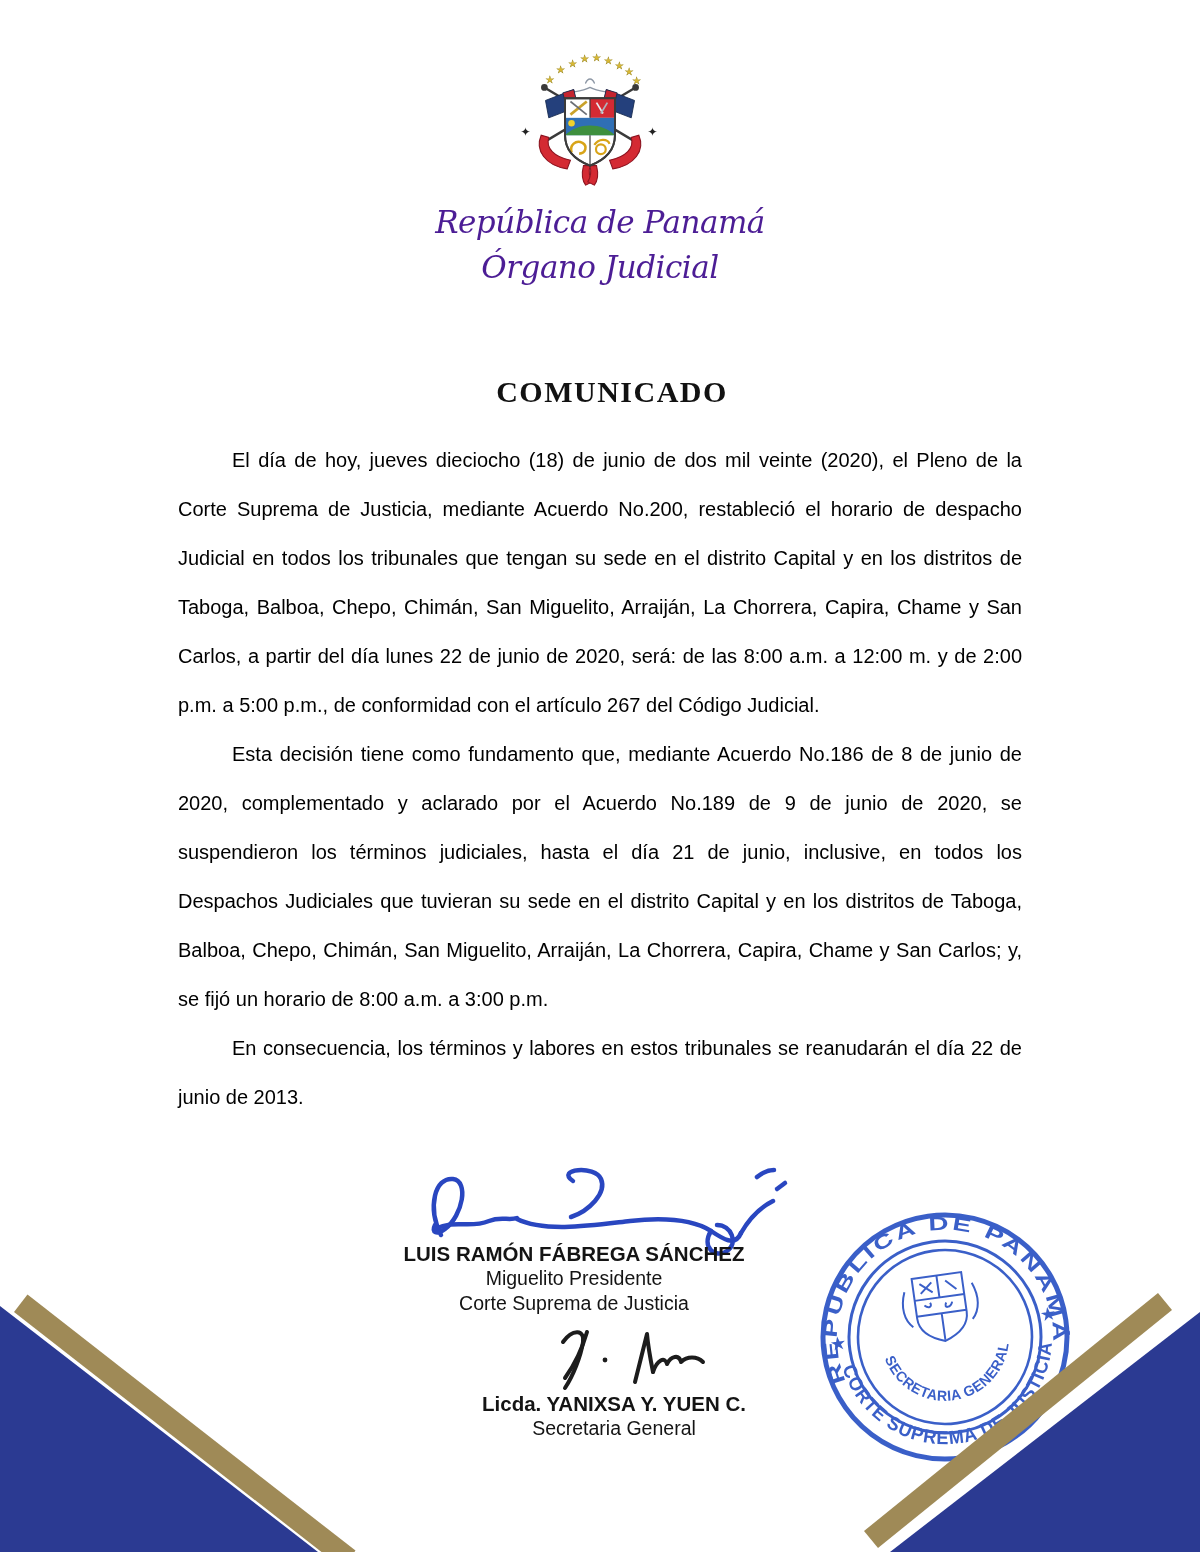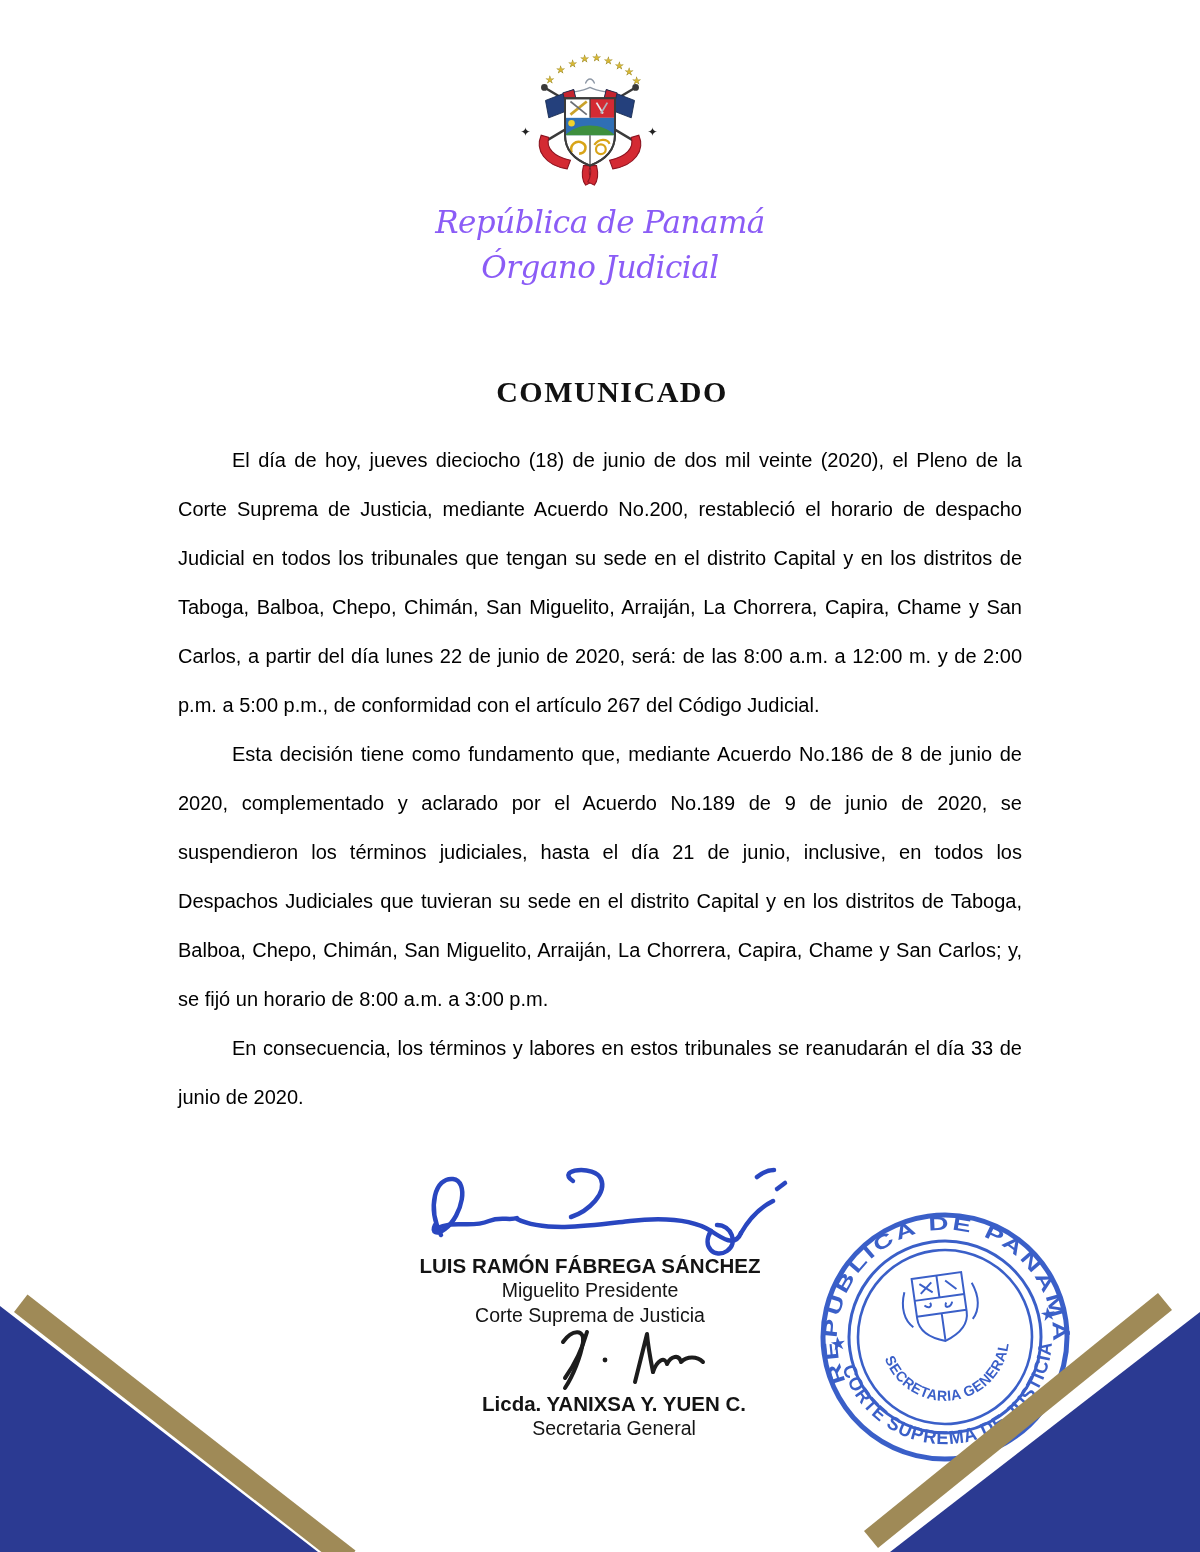--- a/index.html
+++ b/index.html
@@ -16,21 +16,21 @@
   
   .script-header{
     position:absolute;left:0;top:200px;width:1200px;
     text-align:center;
     font-family:"DejaVu Serif", serif;
     font-style:italic;
     font-weight:500;
     font-size:31px;
     letter-spacing:-0.5px;
     line-height:45px;
-    color:#8b5cf6;
+    color:#4c1d95;
   }
   
   .doc-title{
     position:absolute;left:0;top:363px;width:1200px;
     text-align:center;
     font-family:"Liberation Serif", serif;
     font-weight:bold;
     font-size:30px;
     letter-spacing:1.5px;
     color:#121212;
@@ -44,21 +44,21 @@
     text-align:justify;
     color:#000000;
   }
   .body-text p{margin:0;text-indent:54px;}
   
   .sig1-svg{position:absolute;left:405px;top:1163px;width:385px;height:105px;}
   .sig2-svg{position:absolute;left:545px;top:1320px;width:170px;height:80px;}
   .sig-block{position:absolute;text-align:center;color:#141414;}
   .sig-block .sig-name{font-weight:bold;font-size:20.5px;line-height:25px;}
   .sig-block .sig-role{font-size:19.5px;line-height:25px;}
-  .sig-block-1{left:380px;top:1241px;width:420px;margin-top:12px;}
+  .sig-block-1{left:364px;top:1241px;width:420px;}
   .sig-block-2{left:414px;top:1391px;width:400px;}
   
   .stamp{position:absolute;left:808px;top:1200px;width:274px;height:274px;opacity:0.92;}
   .stamp text{font-family:"Liberation Sans", sans-serif;font-weight:bold;}
   
   .corners{position:absolute;left:0;top:0;width:1200px;height:1552px;pointer-events:none;}
 </style>
 </head>
 <body>
 
@@ -131,21 +131,21 @@
   <div class="script-header">
     <div>República de Panamá</div>
     <div>Órgano Judicial</div>
   </div>
 
   <h1 class="doc-title">COMUNICADO</h1>
 
   <div class="body-text">
     <p>El día de hoy, jueves dieciocho (18) de junio de dos mil veinte (2020), el Pleno de la Corte Suprema de Justicia, mediante Acuerdo No.200, restableció el horario de despacho Judicial en todos los tribunales que tengan su sede en el distrito Capital y en los distritos de Taboga, Balboa, Chepo, Chimán, San Miguelito, Arraiján, La Chorrera, Capira, Chame y San Carlos, a partir del día lunes 22 de junio de 2020, será: de las 8:00 a.m. a 12:00 m. y de 2:00 p.m. a 5:00 p.m., de conformidad con el artículo 267 del Código Judicial.</p>
     <p>Esta decisión tiene como fundamento que, mediante Acuerdo No.186 de 8 de junio de 2020, complementado y aclarado por el Acuerdo No.189 de 9 de junio de 2020, se suspendieron los términos judiciales, hasta el día 21 de junio, inclusive, en todos los Despachos Judiciales que tuvieran su sede en el distrito Capital y en los distritos de Taboga, Balboa, Chepo, Chimán, San Miguelito, Arraiján, La Chorrera, Capira, Chame y San Carlos; y, se fijó un horario de 8:00 a.m. a 3:00 p.m.</p>
-    <p>En consecuencia, los términos y labores en estos tribunales se reanudarán el día 33 de junio de 2020.</p>
+    <p>En consecuencia, los términos y labores en estos tribunales se reanudarán el día 22 de junio de 2013.</p>
   </div>
 
   <svg class="sig1-svg" viewBox="0 0 385 105" aria-hidden="true">
     <g stroke="#2946c0" stroke-width="4.5" fill="none" stroke-linecap="round" stroke-linejoin="round">
       <path d="M 36,72 C 22,44 30,14 48,16 C 64,18 58,52 40,66 C 32,72 26,70 30,62"></path>
       <path d="M 30,66 C 52,56 64,66 84,58 C 96,53 104,58 112,55"></path>
       <path d="M 168,18 C 150,6 190,2 196,16 C 202,30 184,48 166,54"></path>
       <path d="M 112,56 C 140,70 190,62 225,58 C 262,54 290,58 306,68 C 318,76 330,84 336,70"></path>
       <path d="M 306,68 C 296,84 310,96 322,88 C 334,80 326,62 312,62"></path>
       <path d="M 336,70 C 344,56 356,44 368,38"></path>

